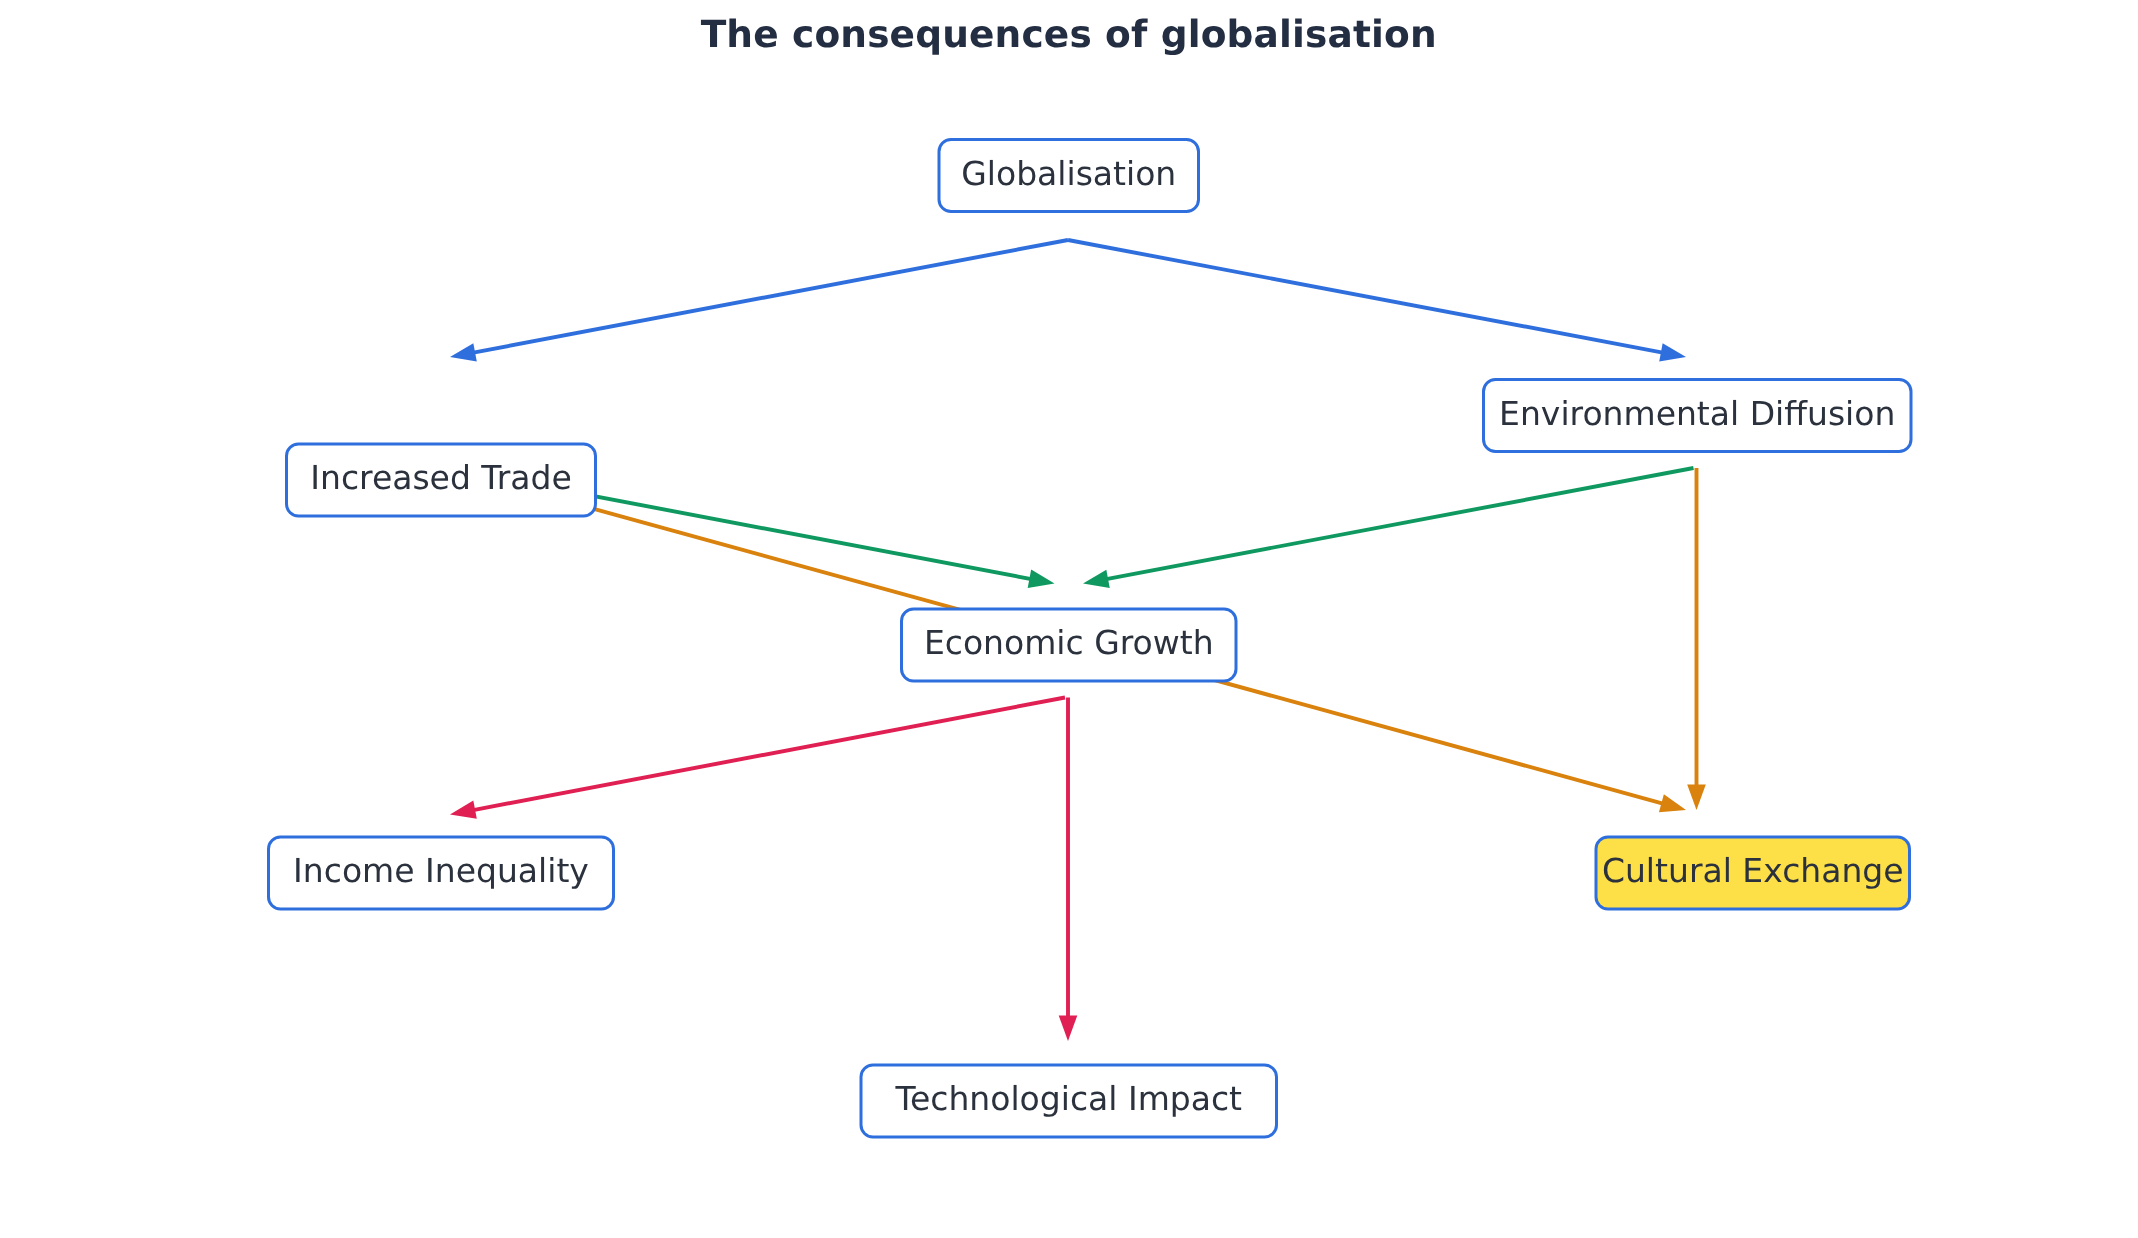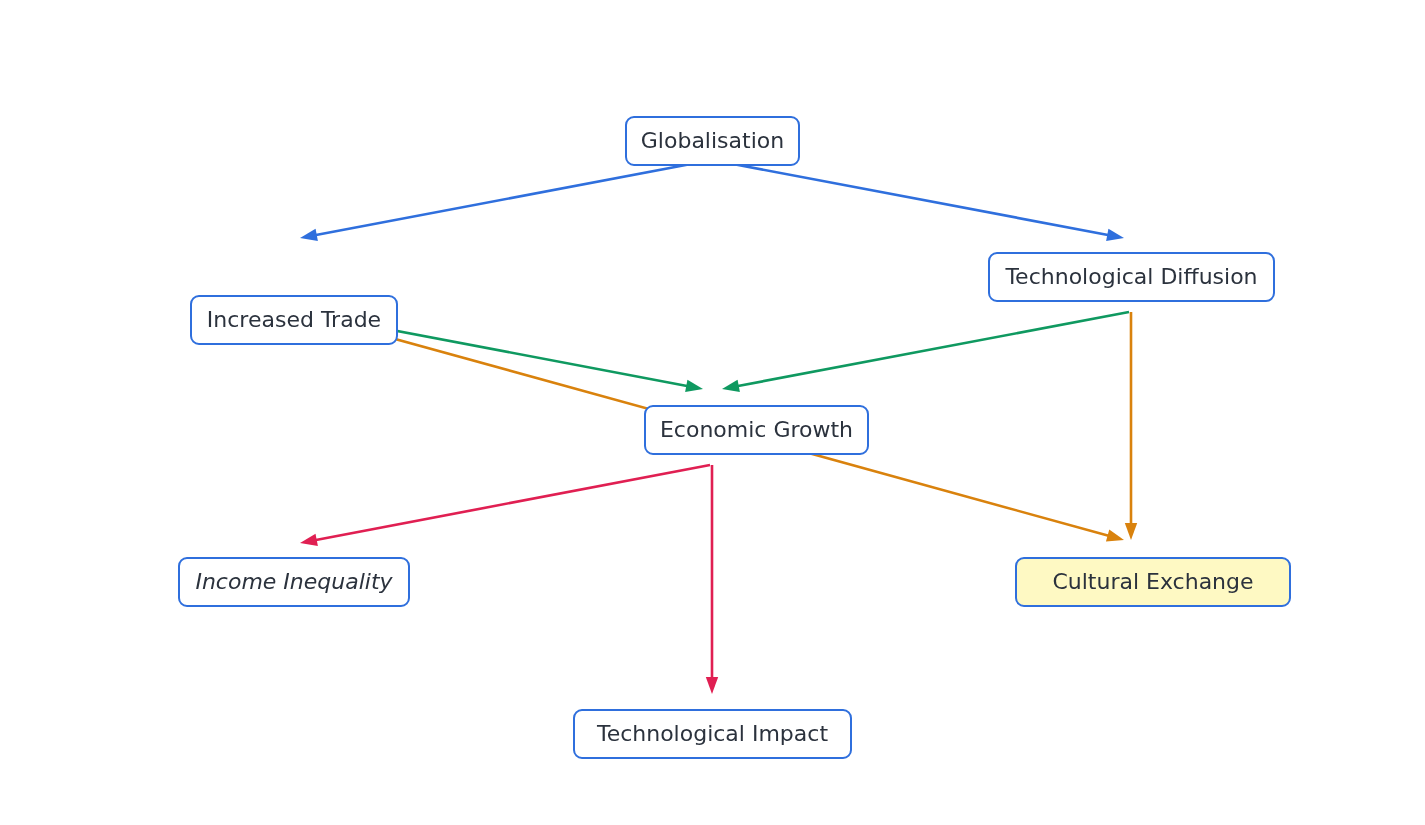--- a/index.html
+++ b/index.html
@@ -57,20 +57,21 @@
     display: block;
     padding: 0 2px;
     color: #2b323d;
   }
 </style>
 </head>
 <body>
 
 <div id="canvas">
 
+  <div class="diagram-title">The consequences of globalisation</div>
 
   <svg class="edge-layer" id="edge-layer" viewBox="0 0 1425 825">
       <g>
         <line x1="712" y1="160" x2="312.0263715140247" y2="235.7231626745293" stroke="#2f6fdd" stroke-width="2.6" stroke-linecap="butt"></line>
         <polygon points="300.00,238.00 315.55,228.75 317.86,240.93" fill="#2f6fdd"></polygon>
       </g>
       <g>
         <line x1="712" y1="160" x2="1111.9736284859753" y2="235.7231626745293" stroke="#2f6fdd" stroke-width="2.6" stroke-linecap="butt"></line>
         <polygon points="1124.00,238.00 1106.14,240.93 1108.45,228.75" fill="#2f6fdd"></polygon>
       </g>
@@ -94,36 +95,36 @@
         <line x1="710" y1="465" x2="312.02433714525114" y2="540.712443177245" stroke="#e01f52" stroke-width="2.6" stroke-linecap="butt"></line>
         <polygon points="300.00,543.00 315.54,533.73 317.86,545.91" fill="#e01f52"></polygon>
       </g>
       <g>
         <line x1="712" y1="465" x2="712" y2="681.76" stroke="#e01f52" stroke-width="2.6" stroke-linecap="butt"></line>
         <polygon points="712.00,694.00 705.80,677.00 718.20,677.00" fill="#e01f52"></polygon>
       </g>
     </svg>
 
   <div id="node-layer">
-      <div class="node" style="left: 625px; top: 116px; width: 175px; height: 50px; border-color: rgb(47, 111, 221); background: rgb(255, 255, 255);">
+      <div class="node" style="left: 625px; top: 92px; width: 175px; height: 50px; border-color: rgb(47, 111, 221); background: rgb(255, 255, 255);">
         <span class="node-label" style="color: rgb(43, 50, 61);">Globalisation</span>
       </div>
       <div class="node" style="left: 190px; top: 252px; width: 208px; height: 50px; border-color: rgb(47, 111, 221); background: rgb(255, 255, 255); margin-top: 43px;">
         <span class="node-label" style="color: rgb(43, 50, 61);">Increased Trade</span>
       </div>
       <div class="node" style="left: 988px; top: 252px; width: 287px; height: 50px; border-color: rgb(47, 111, 221); background: rgb(255, 255, 255);">
-        <span class="node-label" style="color: rgb(43, 50, 61);">Technological Diffusion</span>
+        <span class="node-label" style="color: rgb(43, 50, 61);">Environmental Diffusion</span>
       </div>
-      <div class="node" style="left: 600px; top: 405px; width: 225px; height: 50px; border-color: rgb(47, 111, 221); background: rgb(255, 255, 255); margin-left: 44px;">
+      <div class="node" style="left: 600px; top: 405px; width: 225px; height: 50px; border-color: rgb(47, 111, 221); background: rgb(255, 255, 255);">
         <span class="node-label" style="color: rgb(43, 50, 61);">Economic Growth</span>
       </div>
       <div class="node" style="left: 178px; top: 557px; width: 232px; height: 50px; border-color: rgb(47, 111, 221); background: rgb(255, 255, 255);">
-        <span class="node-label" style="color: rgb(43, 50, 61); font-style: italic;">Income Inequality</span>
+        <span class="node-label" style="color: rgb(43, 50, 61);">Income Inequality</span>
       </div>
-      <div class="node" style="left: 1015px; top: 557px; width: 276px; height: 50px; border-color: rgb(47, 111, 221); background: #fef9c3;">
+      <div class="node" style="left: 1063px; top: 557px; width: 211px; height: 50px; border-color: rgb(47, 111, 221); background: #fde047;">
         <span class="node-label" style="color: rgb(43, 50, 61);">Cultural Exchange</span>
       </div>
       <div class="node" style="left: 573px; top: 709px; width: 279px; height: 50px; border-color: rgb(47, 111, 221); background: rgb(255, 255, 255);">
         <span class="node-label" style="color: rgb(43, 50, 61);">Technological Impact</span>
       </div>
     </div>
 
 </div>
 
 </body></html>

